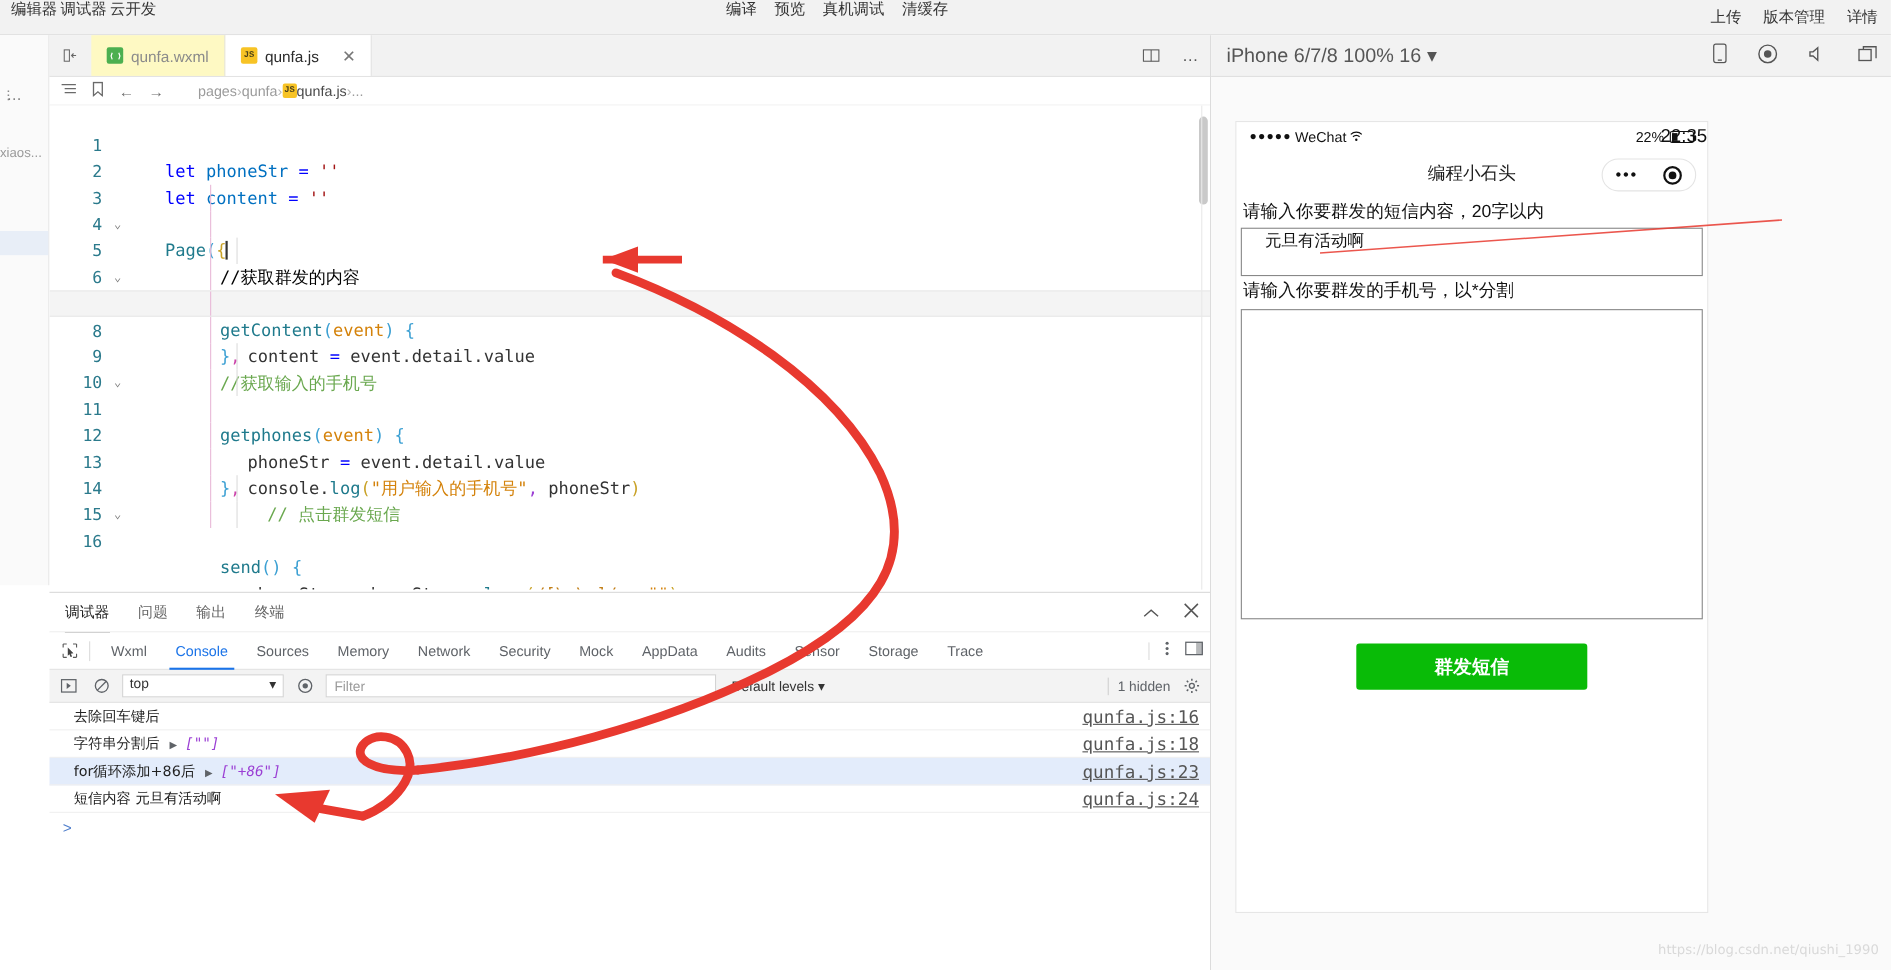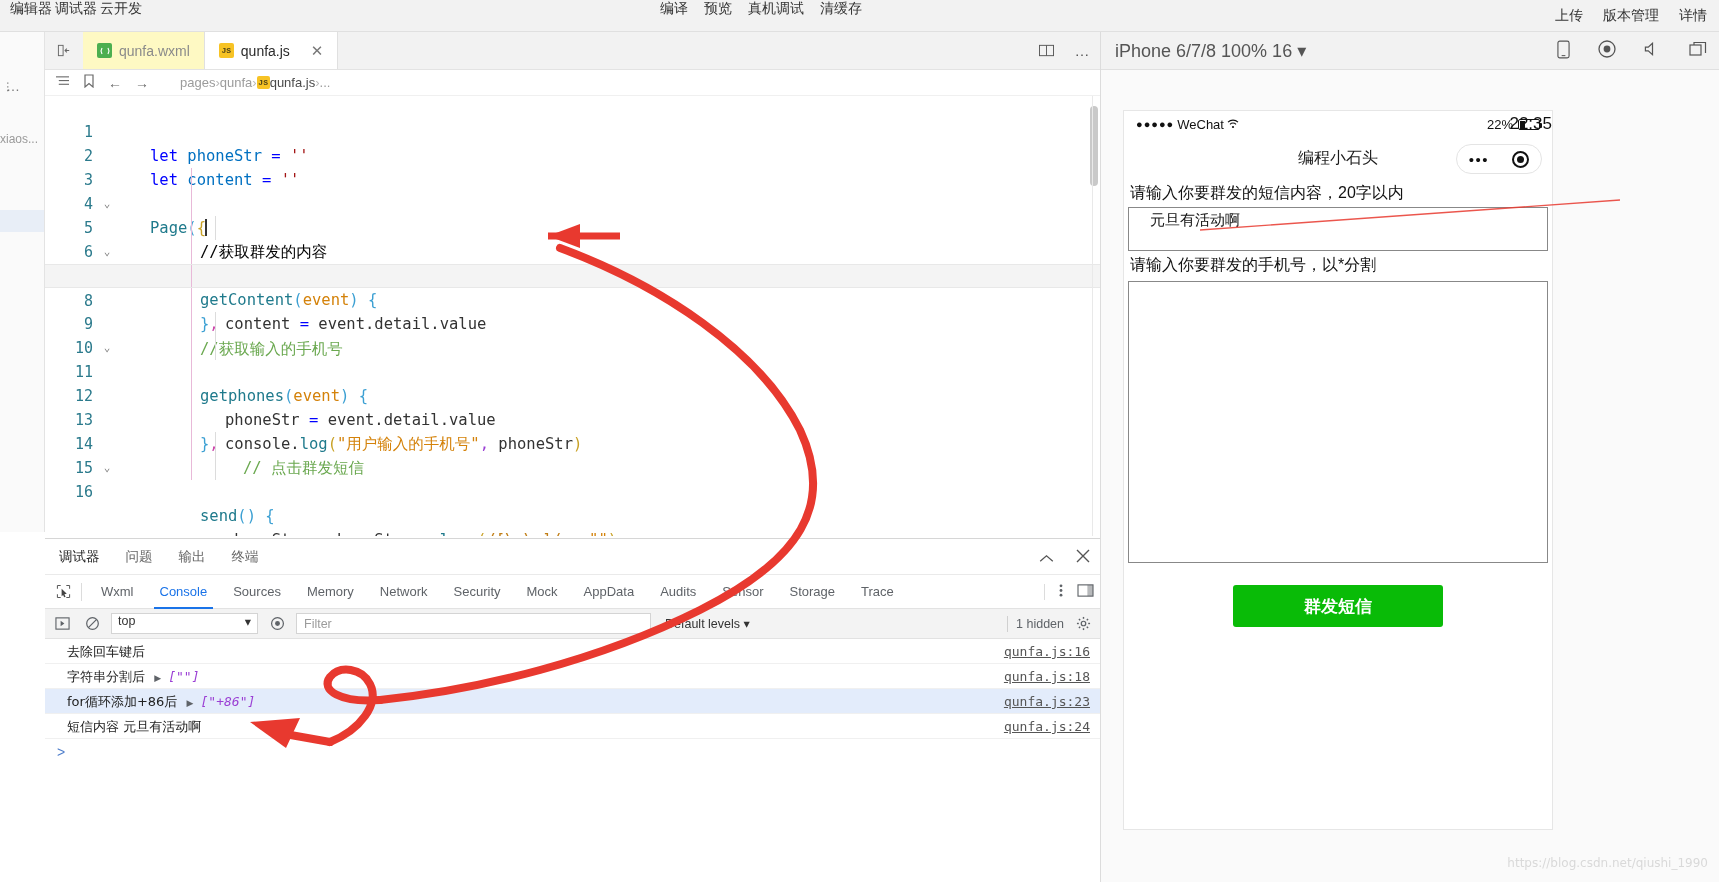--- a/index.html
+++ b/index.html
@@ -233,21 +233,21 @@
     border-bottom: 1px solid #f0f0f0;
     font-family: "DejaVu Sans", "Liberation Sans", sans-serif;
     font-size: 13px; color: #222;
     padding-left: 22px;
   }
   .con-row.sel { background: #e3ecfb; }
   .con-arrow { color: #5f6368; font-size: 9px; margin: 0 3px 0 5px; }
   .con-arr-val { color: #9b3fd4; font-style: italic; font-family: "DejaVu Sans Mono", monospace; }
   .con-src {
     position: absolute; right: 10px; top: 0;
-    font-size: 13px; color: #555; text-decoration: underline;
+    font-size: 16px; color: #555; text-decoration: underline;
     font-family: "DejaVu Sans Mono", "Liberation Mono", monospace;
   }
   .con-prompt {
     height: 26px; line-height: 26px; padding-left: 12px;
     color: #4f7ecb; font-size: 14px;
   }
 
   
   .sim-wrap {
     position: absolute; left: 1100px; top: 32px; width: 619px; height: 850px;

